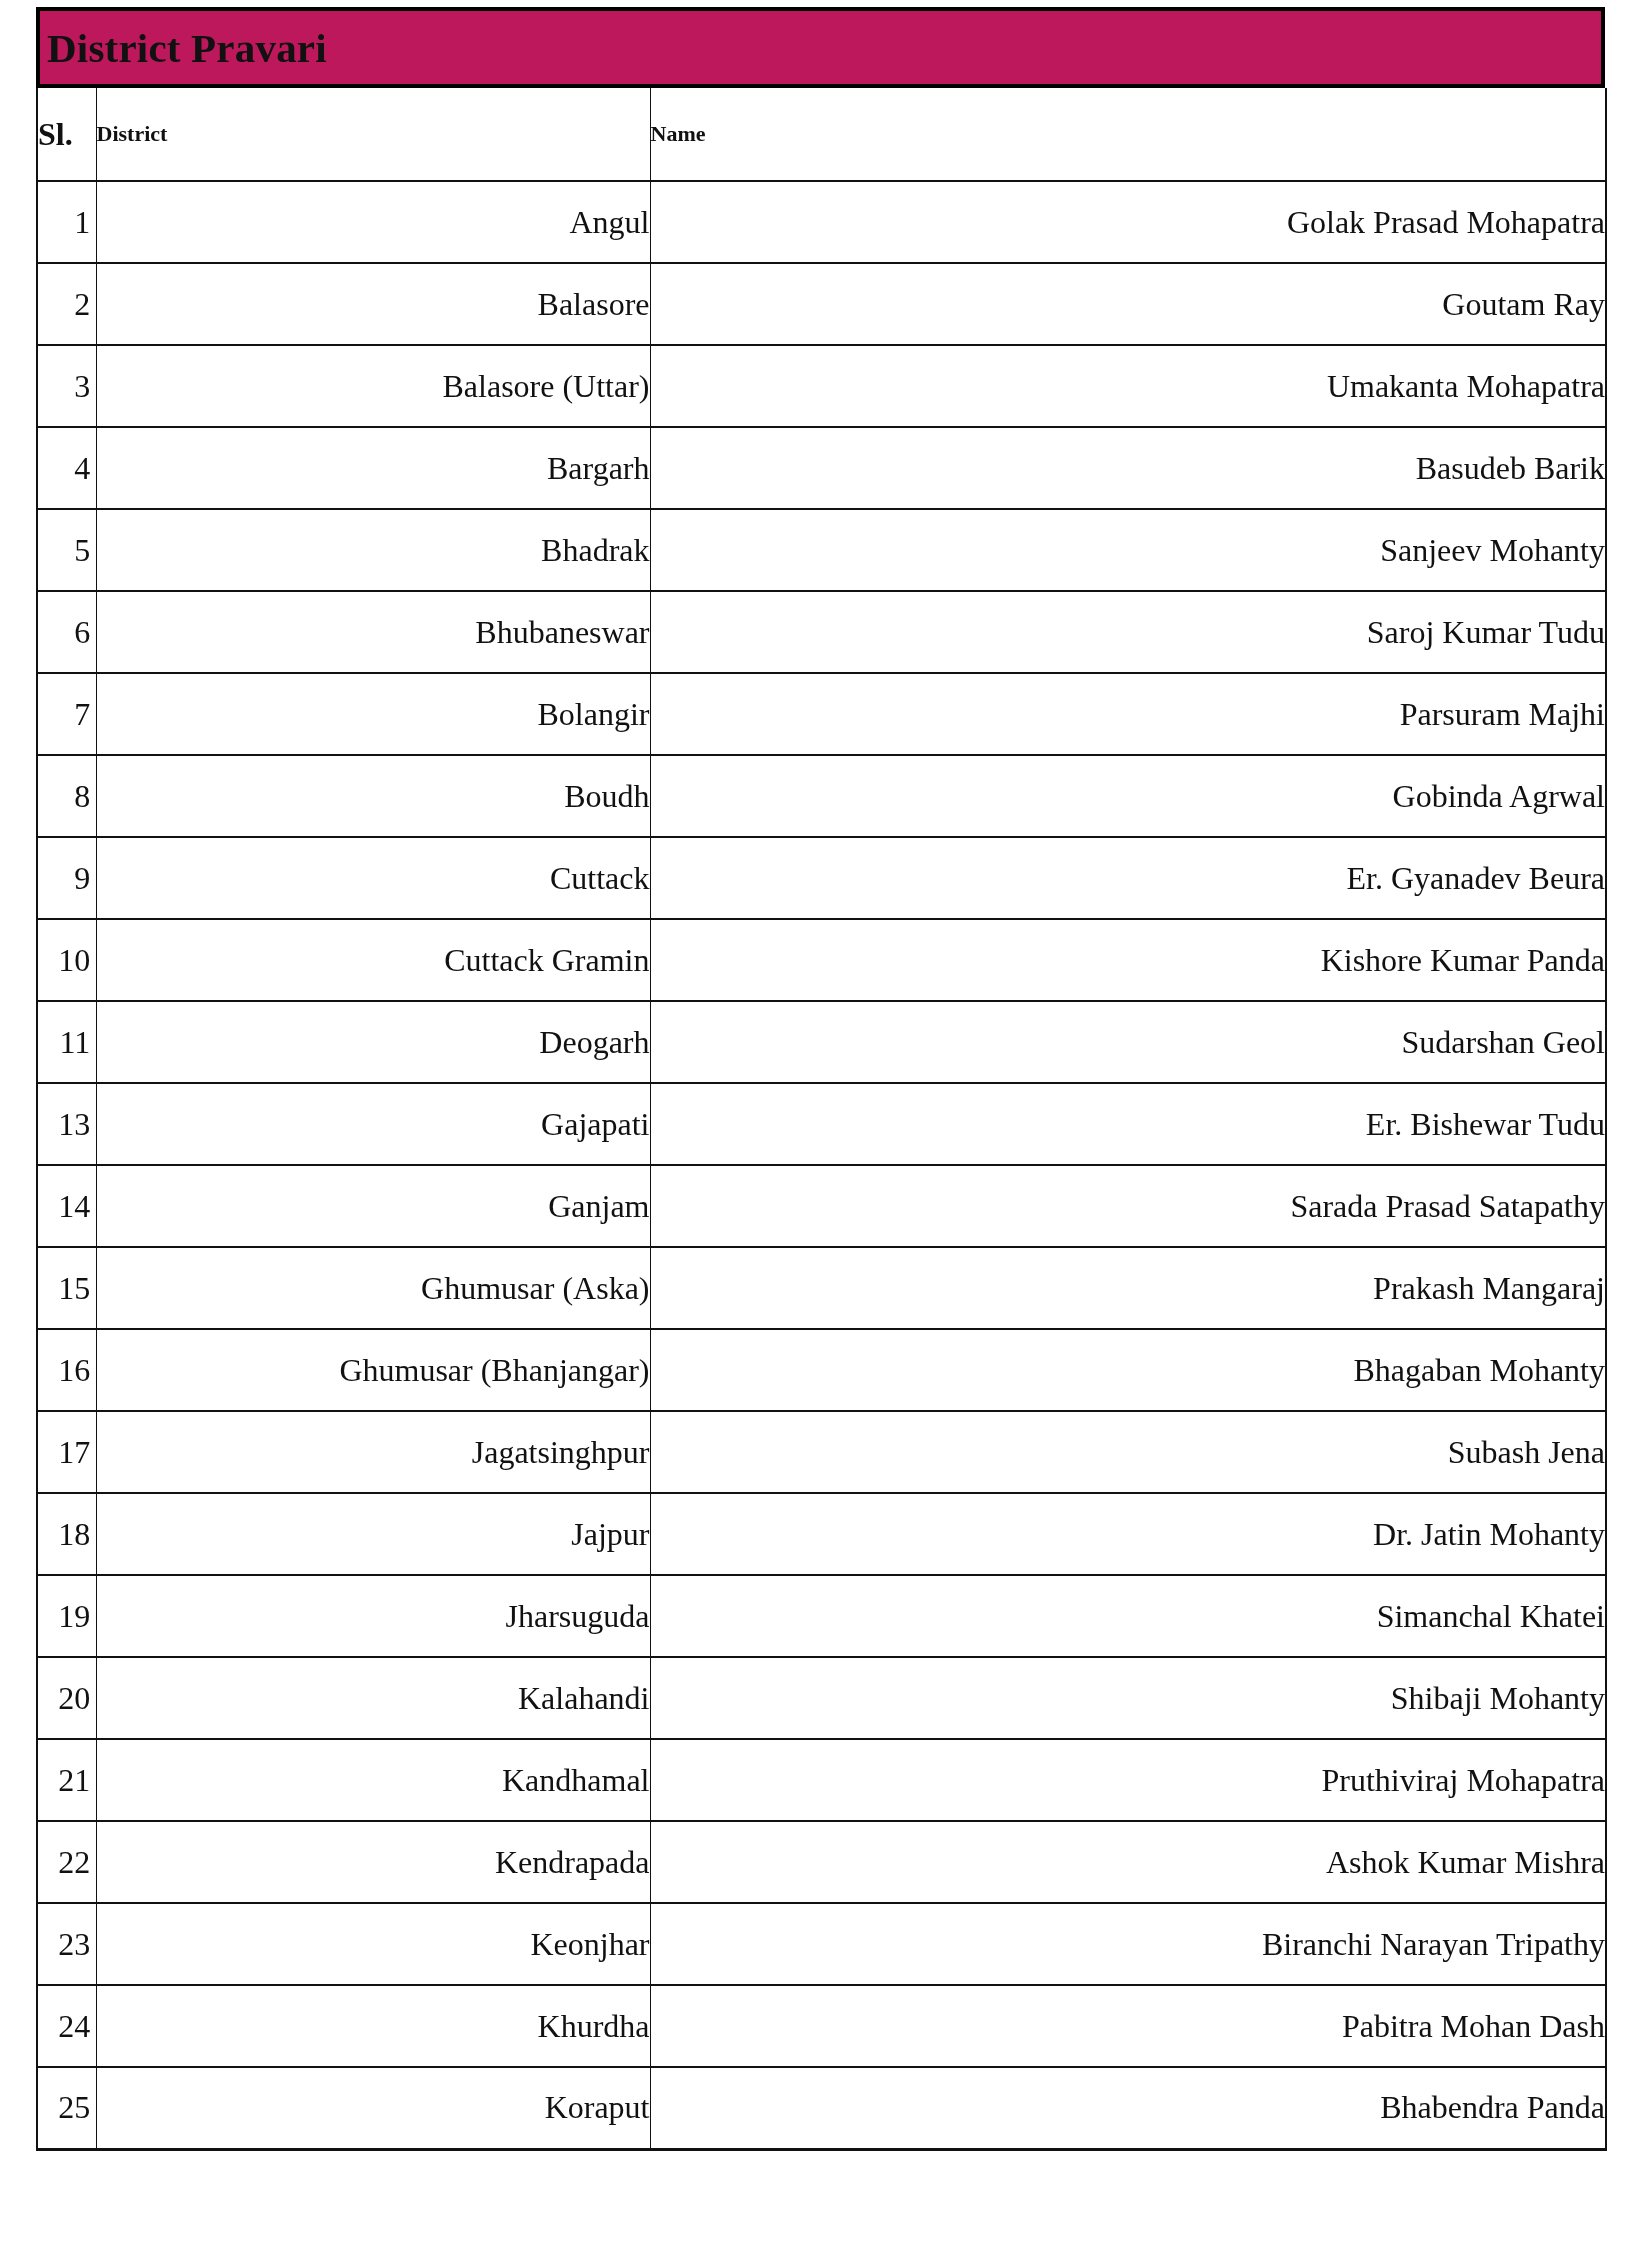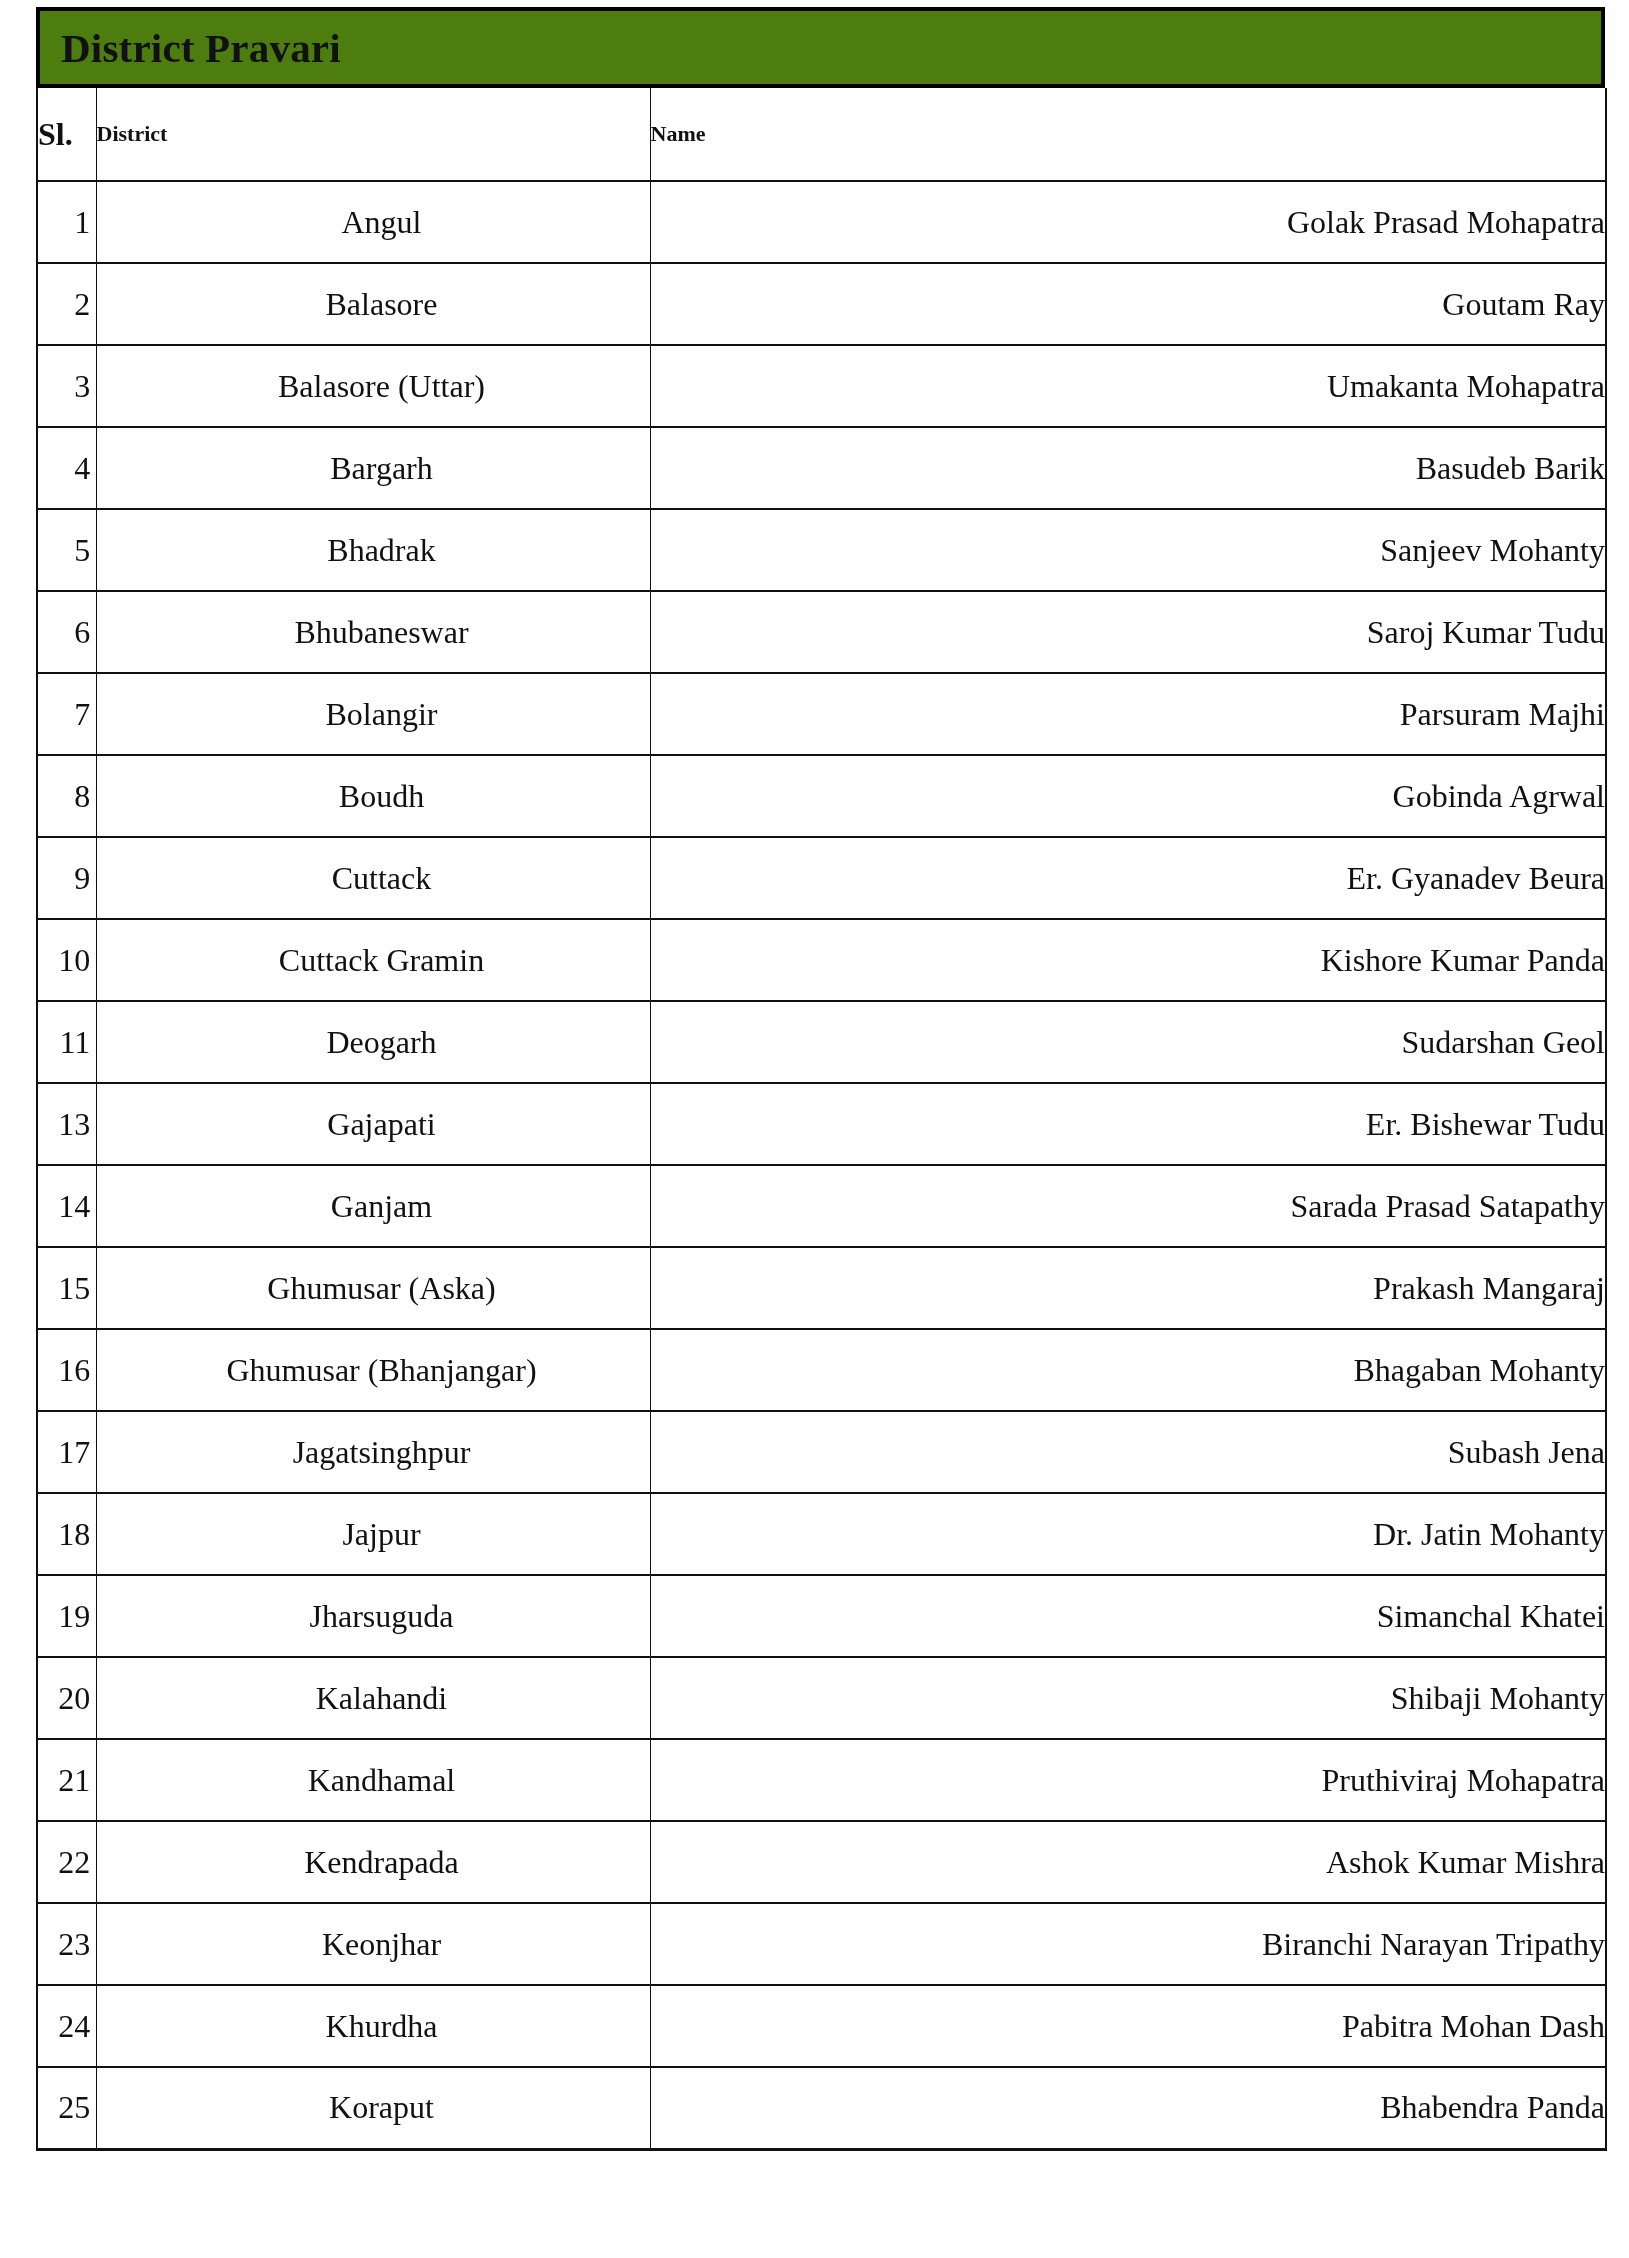--- a/index.html
+++ b/index.html
@@ -16,27 +16,27 @@
       color: #111111;
     }
     #sheet {
       position: absolute;
       left: 36px;
       top: 7px;
       width: 1569px;
     }
     .title-bar {
       height: 81px;
-      background: #4d7c0f;
+      background: #be185d;
       border: 4.4px solid #000;
       border-bottom-width: 4.4px;
       box-sizing: border-box;
       display: flex;
       align-items: center;
-      padding-left: 21px;
+      padding-left: 7px;
     }
     .title-bar .title {
       font-weight: bold;
       font-size: 41px;
       letter-spacing: 0.2px;
       color: #111;
     }
     table {
       border-collapse: collapse;
       width: 1569px;
@@ -62,21 +62,21 @@
     tbody td {
       font-size: 32px;
       border-top: 2.6px solid #111;
       border-bottom: 2.6px solid #111;
     }
     tbody td.sl {
       text-align: right;
       padding-right: 5.3px;
     }
     tbody td.district {
-      text-align: center;
+      text-align: right;
       padding-left: 17px;
     }
     tbody td.name {
       text-align: right;
     }
     table { border-left: 2.6px solid #111; border-right: 2.6px solid #111; border-bottom: 3.5px solid #111; }
   </style>
 </head>
 <body>
 

